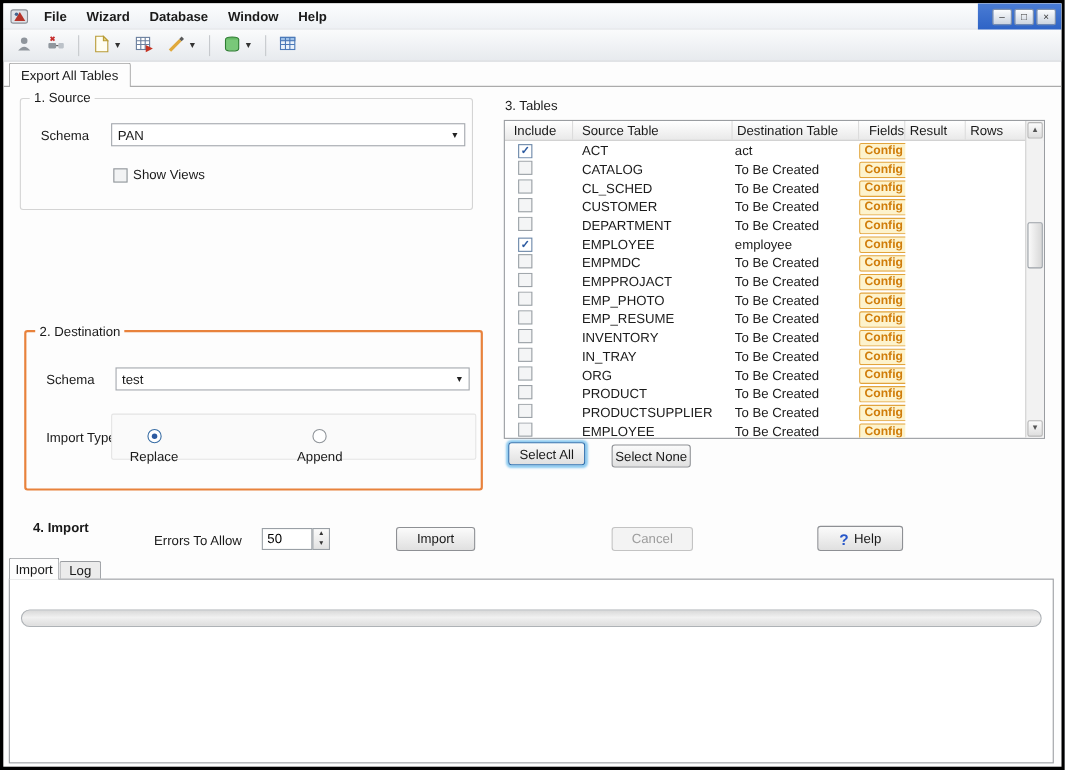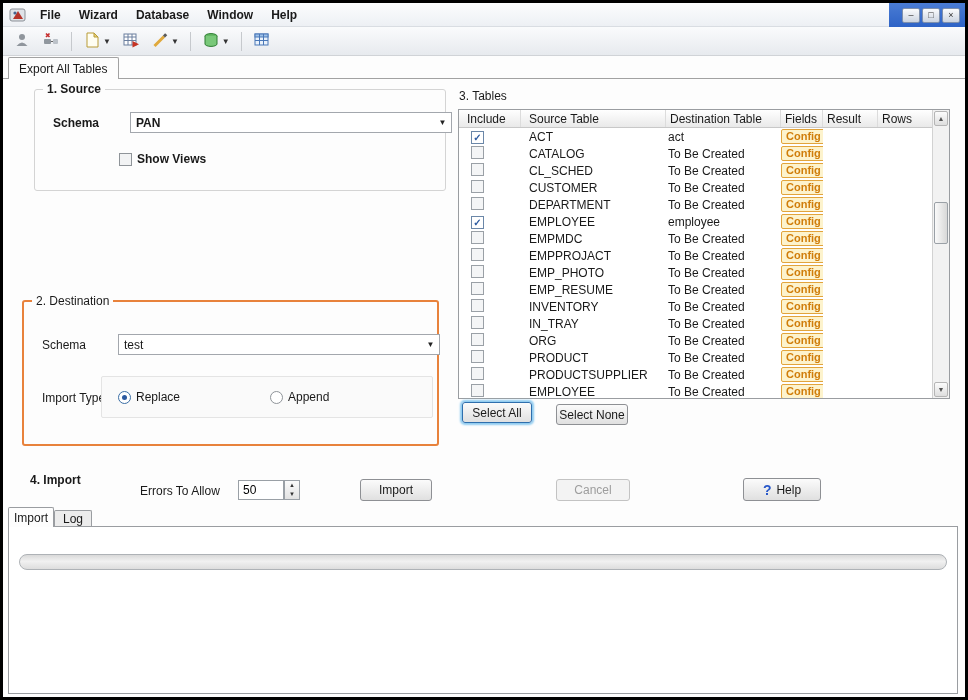--- a/index.html
+++ b/index.html
@@ -32,29 +32,29 @@
   .tabstrip .rule { position:absolute; left:0; right:0; bottom:0; height:1px; background:#a2a2a2; }
   .tab-active { position:absolute; left:5px; bottom:0; height:22px; padding:0 10px; background:#fdfdfd;
     border:1px solid #a2a2a2; border-bottom:none; border-radius:2px 2px 0 0; display:flex; align-items:center; z-index:2; }
 
   
   .groupbox { position:absolute; border:1px solid #d4d4d4; border-radius:3px; }
   .legend { position:absolute; top:-8px; left:8px; background:#fdfdfd; padding:0 4px; }
   .dest-box { border:2px solid #e8823c; }
   .field-label { position:absolute; }
 
-  .combo { position:absolute; height:21px; background:#fff; border:1px solid #a3a7ad; display:flex; align-items:center;margin-left:13px; }
+  .combo { position:absolute; height:21px; background:#fff; border:1px solid #a3a7ad; display:flex; align-items:center; }
   .combo-text { flex:1; padding-left:5px; }
   .combo-arrow { width:17px; text-align:center; font-size:8px; color:#222; }
 
   .chk { position:absolute; display:flex; align-items:center; gap:5px; }
   .chk .box { width:13px; height:13px; border:1px solid #8f9499; background:#f2f3f4; }
 
   .radio-panel { position:absolute; border:1px solid #e4e4e4; background:#fafafa; border-radius:2px; }
-  .radio-item { position:absolute; display:flex; align-items:center; gap:5px; }
+  .radio-item { position:absolute; display:flex; align-items:center; gap:5px;flex-direction:column; }
   .radio { width:13px; height:13px; border:1px solid #8f9499; border-radius:50%; background:#fff; position:relative; }
   .radio.selected { border-color:#3a6ea5; }
   .radio.selected::after { content:""; position:absolute; left:3px; top:3px; width:5px; height:5px; border-radius:50%; background:#2c5aa0; }
 
   
   .tables-title { position:absolute; left:456px; top:86px; }
   .grid { position:absolute; left:455px; top:106px; width:492px; height:290px; border:1px solid #9a9da1; background:#fff; overflow:hidden; }
   .grid-header { display:flex; height:18px; background:linear-gradient(#ffffff,#e9e9e9); border-bottom:1px solid #c8c8c8; }
   .hcol { padding:2px 0 13px 8px; border-right:1px solid #dcdcdc; white-space:nowrap; overflow:hidden; }
   .grid-body { position:absolute; left:0; top:18px; right:17px; bottom:0; overflow:hidden; }
@@ -178,40 +178,40 @@
             <path d="M6.5 3 v11 M10.5 3 v11 M2 9.5 h13" stroke="#4a78b8"></path>
           </svg></span>
     </span>
   </div>
 
   <div class="tabstrip">
     <span class="rule"></span>
     <span class="tab-active">Export All Tables</span>
   </div>
 
-  <div class="groupbox" style="left:31px; top:86px; width:412px; height:102px;font-weight:bold;">
+  <div class="groupbox" style="left:15px; top:86px; width:412px; height:102px;">
     <span class="legend">1. Source</span>
     <span class="field-label" style="left:18px; top:26px;">Schema</span>
     <div class="combo" style="left:82px; top:22px; width:322px;">
       <span class="combo-text">PAN</span>
       <span class="combo-arrow">▼</span>
     </div>
     <div class="chk" style="left:84px; top:62px;">
       <span class="box"></span>
       <span>Show Views</span>
     </div>
   </div>
 
   <span class="tables-title">3. Tables</span>
   <div class="grid">
     <div class="grid-header">
       <span class="hcol w-include" style="padding-left:8px">Include</span>
       <span class="hcol w-source">Source Table</span>
       <span class="hcol w-dest" style="padding-left:4px">Destination Table</span>
-      <span class="hcol w-fields" style="padding-left:4px; text-align:left">Fields</span>
+      <span class="hcol w-fields" style="padding-left:4px; text-align:right">Fields</span>
       <span class="hcol w-result" style="padding-left:4px">Result</span>
       <span class="hcol w-rows" style="padding-left:4px; border-right:none">Rows</span>
     </div>
     <div class="grid-body">
         <div class="grid-row">
     <span class="col w-include"><span class="cbx checked">✓</span></span>
     <span class="col w-source">ACT</span>
     <span class="col w-dest">act</span>
     <span class="col w-fields"><span class="config-chip">Config</span></span>
     <span class="col w-result"></span>

